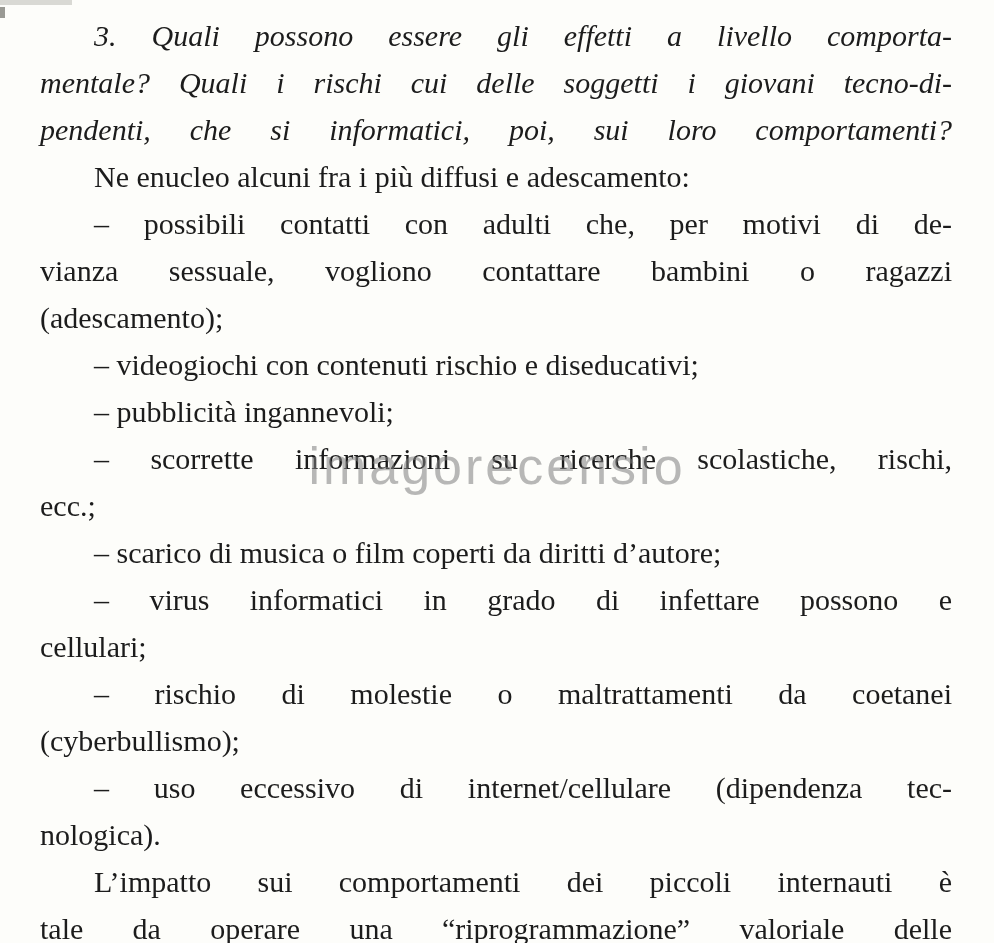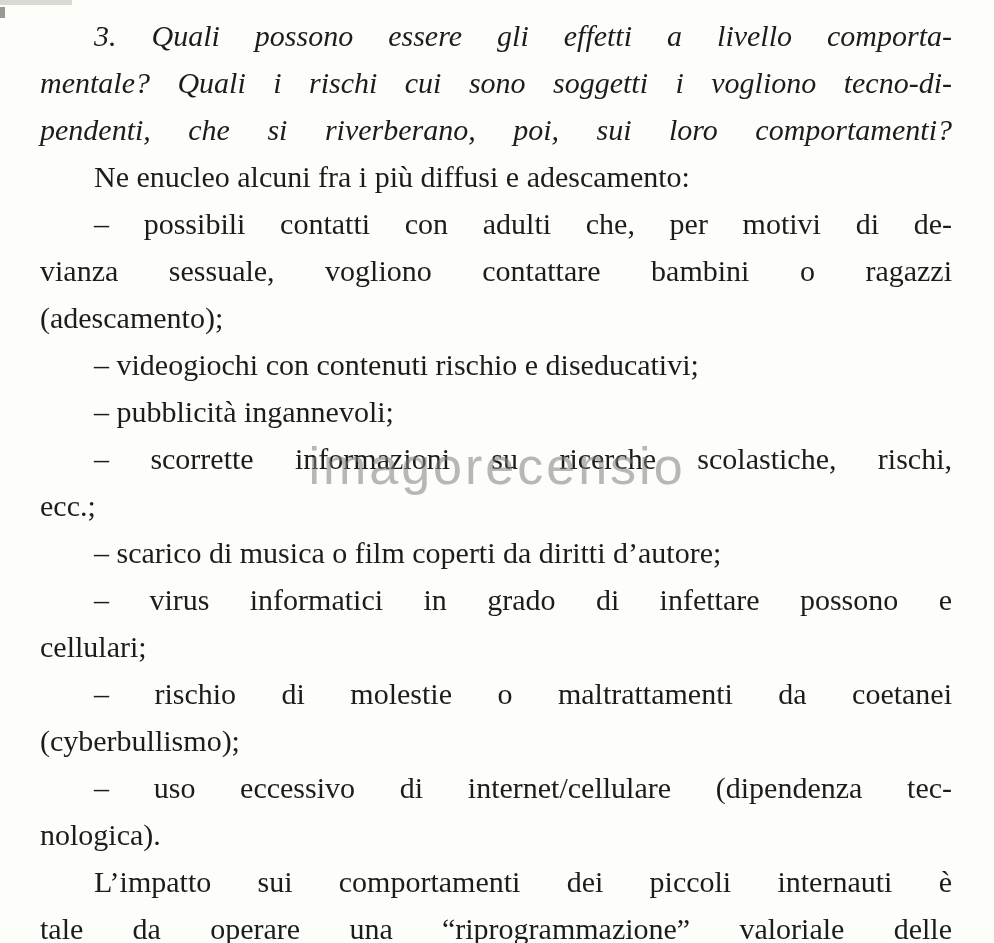--- a/index.html
+++ b/index.html
@@ -75,22 +75,22 @@
   }
 </style>
 </head>
 <body>
 
 <div class="page">
   <div class="artifact-top"></div>
   <div class="artifact-speck"></div>
   <div class="text-block">
       <div class="line it ind j">3. Quali possono essere gli effetti a livello comporta-</div>
-      <div class="line it j">mentale? Quali i rischi cui sono soggetti i vogliono tecno-di-</div>
-      <div class="line it j">pendenti, che si riverberano, poi, sui loro comportamenti?</div>
+      <div class="line it j">mentale? Quali i rischi cui delle soggetti i giovani tecno-di-</div>
+      <div class="line it j">pendenti, che si informatici, poi, sui loro comportamenti?</div>
       <div class="line ind">Ne enucleo alcuni fra i più diffusi e adescamento:</div>
       <div class="line ind j">– possibili contatti con adulti che, per motivi di de-</div>
       <div class="line j">vianza sessuale, vogliono contattare bambini o ragazzi</div>
       <div class="line">(adescamento);</div>
       <div class="line ind">– videogiochi con contenuti rischio e diseducativi;</div>
       <div class="line ind">– pubblicità ingannevoli;</div>
       <div class="line ind j">– scorrette informazioni su ricerche scolastiche, rischi,</div>
       <div class="line">ecc.;</div>
       <div class="line ind">– scarico di musica o film coperti da diritti d’autore;</div>
       <div class="line ind j">– virus informatici in grado di infettare possono e</div>

